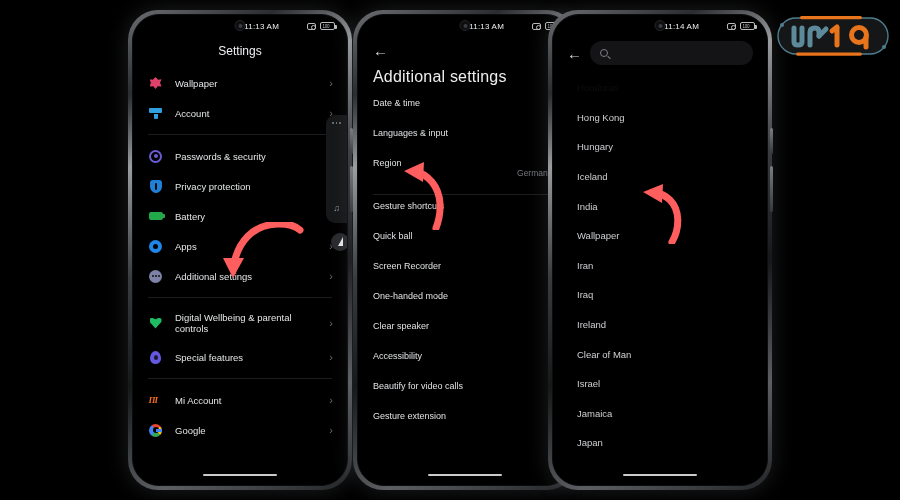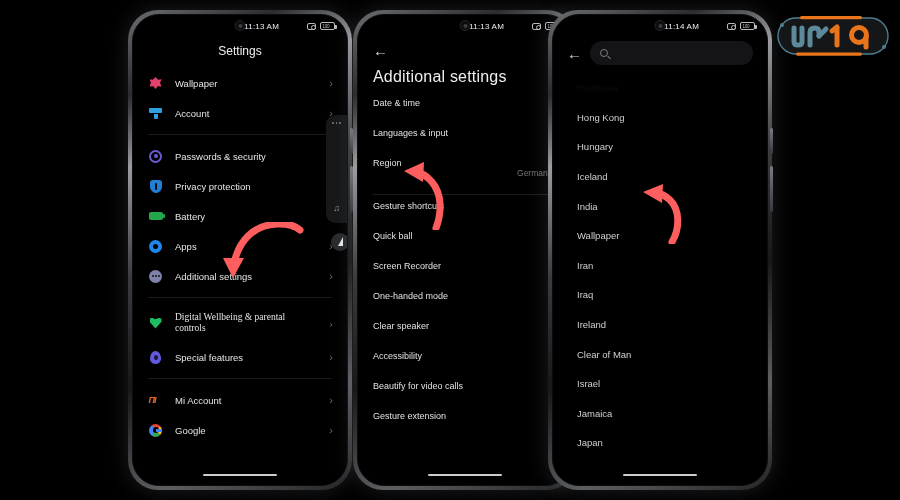--- a/index.html
+++ b/index.html
@@ -149,21 +149,21 @@
     margin-left: auto;
     color: #76787c;
     font-size: 8.5px;
     margin-right: 6px;
   }
   .sep {
     height: 1px;
     background: #1b1c1e;
     margin: 6px 15px;
   }
-  .row.tall { height: 38px; font-family: Liberation Serif, serif; }
+  .row.tall { height: 38px; }
 
   
   .i-flower { width:12px;height:12px;background:#e0416b;
     clip-path: polygon(50% 0,72% 22%,100% 18%,88% 48%,100% 80%,68% 78%,50% 100%,32% 78%,0 80%,12% 48%,0 18%,28% 22%);}
   .i-theme { width:13px;height:11px; position:relative;}
   .i-theme::before{content:"";position:absolute;top:0;left:0;width:13px;height:5px;background:#2f9fe0;border-radius:1px;}
   .i-theme::after{content:"";position:absolute;top:6px;left:4.5px;width:4px;height:5px;background:#2f9fe0;border-radius:0 0 1px 1px;}
   .i-ring { width:13px;height:13px;border-radius:50%;border:2px solid #6a5cd6; position:relative;}
   .i-ring::after{content:"";position:absolute;left:2.5px;top:2.5px;width:4px;height:4px;border-radius:50%;background:#6a5cd6;}
   .i-shield { width:12px;height:13px;background:#2080d8; border-radius:3px 3px 50% 50%; position:relative;}
@@ -175,21 +175,21 @@
   .i-dots { width:13px;height:13px;border-radius:50%;background:#7f82a8;position:relative;}
   .i-dots::after{content:"";position:absolute;left:2.5px;top:5.5px;width:8px;height:2px;
     background: radial-gradient(circle at 1px 1px,#2a2b33 1px,transparent 1px) repeat-x;
     background-size:3px 2px;}
   .i-heart { width:12px;height:11px;background:#1fbd63;
     clip-path: polygon(50% 100%,0 38%,0 16%,16% 0,50% 16%,84% 0,100% 16%,100% 38%);}
   .i-special { width:11px;height:13px;background:#6458e0;border-radius:50% 50% 50% 50%/60% 60% 40% 40%;position:relative;}
   .i-special::after{content:"";position:absolute;left:3.5px;top:4px;width:4px;height:5px;border-radius:50%;background:#1a1830;}
   .i-mi {
     width:14px;height:11px;color:#f26a20;font-size:9px;line-height:11px;
-    font-family:Liberation Sans, sans-serif;font-weight:700;letter-spacing:-1px;
+    font-family:Liberation Serif, serif;font-weight:700;letter-spacing:-1px;
   }
   .i-google {
     width:13px;height:13px;border-radius:50%;
     background: conic-gradient(from -35deg,#ea4335 0deg 88deg,#fbbc05 88deg 170deg,#34a853 170deg 250deg,#4285f4 250deg 360deg);
     position:relative;
   }
   .i-google::after{content:"";position:absolute;left:3.5px;top:3.5px;width:6px;height:6px;border-radius:50%;background:#000;}
   .i-google::before{content:"";position:absolute;right:0px;top:5px;width:6.5px;height:3px;background:#4285f4;z-index:2;}
 
   

